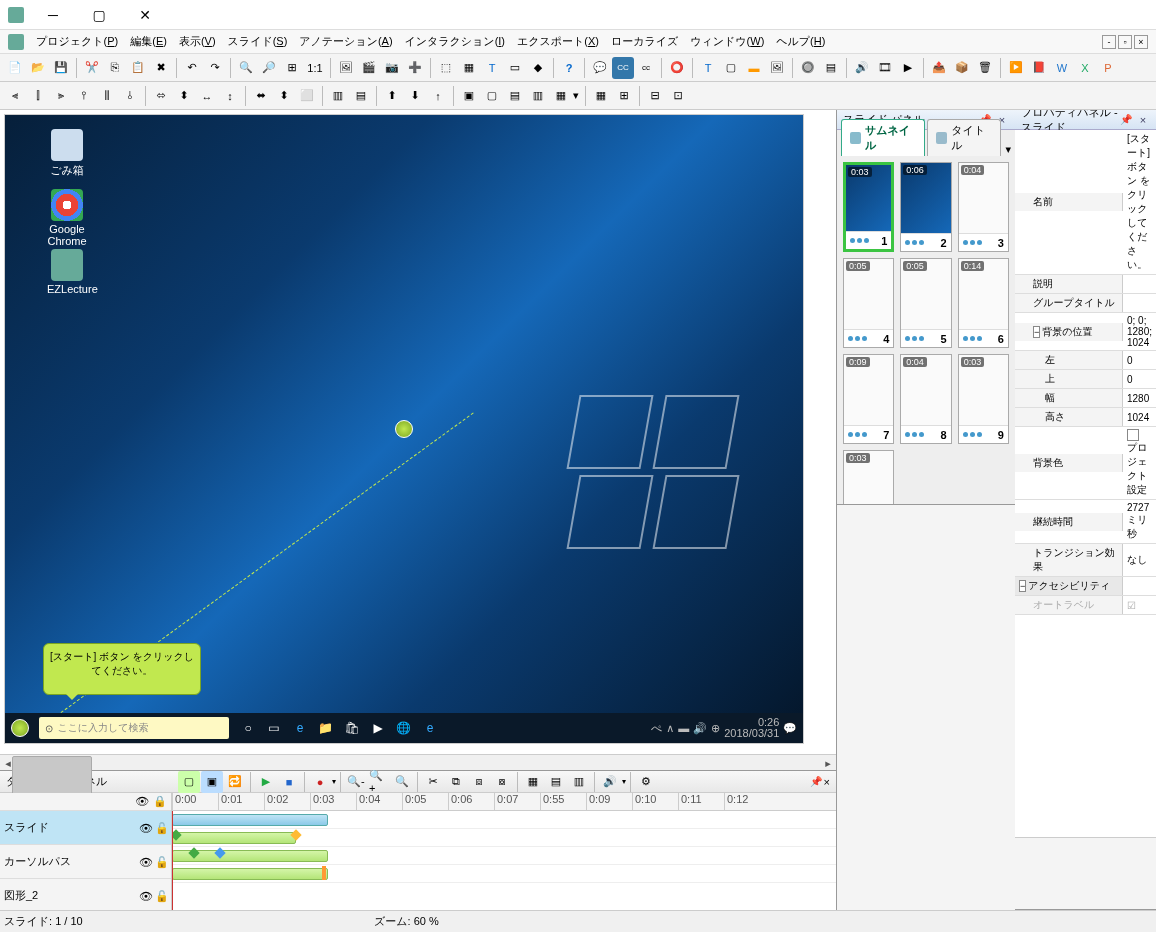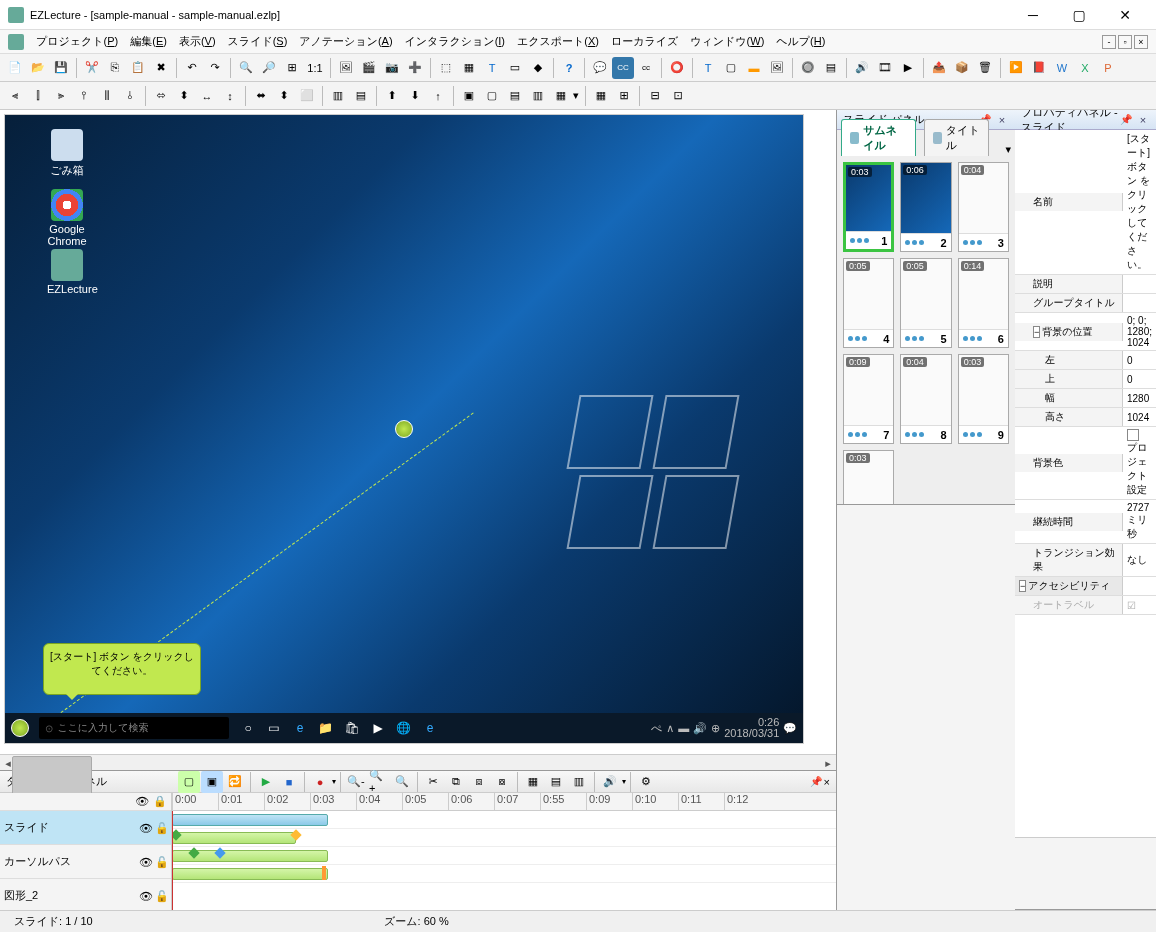--- a/index.html
+++ b/index.html
@@ -28,21 +28,21 @@
 .canvas .lg2{position:absolute;right:70px;top:360px;width:160px;height:70px}
 .canvas .lg2::before,.canvas .lg2::after{content:"";position:absolute;border:2px solid rgba(255,255,255,.5);width:70px;height:70px;transform:skewX(-10deg)}
 .canvas .lg2::before{left:0}.canvas .lg2::after{right:0}
 .canvas .di{position:absolute;width:40px;text-align:center;color:#fff;font-size:9px}
 .canvas .di .ic{width:32px;height:32px;margin:0 auto 2px;border-radius:4px}
 .canvas .callout{position:absolute;left:38px;bottom:48px;width:158px;height:52px;background:#c1e84f;border:1px solid #7aa521;border-radius:6px;padding:6px;font-size:10px;text-align:center;line-height:1.4}
 .canvas .callout::after{content:"";position:absolute;left:20px;bottom:-14px;border:8px solid transparent;border-top-color:#c1e84f}
 .canvas .tray{position:absolute;left:0;right:0;bottom:0;height:30px;background:#0a1929;display:flex;align-items:center}
 .canvas .tray .start{width:30px;height:30px;display:flex;align-items:center;justify-content:center;color:#fff;position:relative}
 .canvas .tray .start .cursor-dot{width:18px;height:18px;border-radius:50%;background:radial-gradient(#c1e84f,#7aa521);border:1px solid #fff}
-.canvas .tray .search{background:#000000;height:22px;width:190px;margin-left:4px;border-radius:2px;display:flex;align-items:center;padding:0 6px;font-size:10px;color:#888}
+.canvas .tray .search{background:#fef9c3;height:22px;width:190px;margin-left:4px;border-radius:2px;display:flex;align-items:center;padding:0 6px;font-size:10px;color:#888}
 .canvas .tray .search::before{content:"⊙";margin-right:4px;color:#555}
 .canvas .tray .tic{width:26px;height:30px;display:flex;align-items:center;justify-content:center;color:#fff;font-size:12px}
 .canvas .tray .sys{margin-left:auto;display:flex;align-items:center;color:#bbb;font-size:9px;padding-right:6px;gap:4px}
 .canvas .centerdot{position:absolute;left:50%;top:50%;width:18px;height:18px;margin:-9px 0 0 -9px;border-radius:50%;background:radial-gradient(#c1e84f,#7aa521);border:1px solid #fff}
 .canvas .dashline{position:absolute;left:48px;bottom:24px;width:520px;height:1px;border-top:1px dashed #c1e84f;transform-origin:left bottom;transform:rotate(-36deg)}
 .hscroll{height:16px;background:#f0f0f0;border-top:1px solid #ccc;position:relative}
 .hscroll .thumb{position:absolute;left:12px;width:80px;top:1px;bottom:1px;background:#c8c8c8;border-radius:2px}
 .hscroll .arr{position:absolute;top:0;width:16px;height:16px;text-align:center;line-height:16px;color:#555}
 .timeline{height:140px;border-top:1px solid #999;display:flex;flex-direction:column;background:#f4f4f4}
 .tl-head{height:22px;display:flex;align-items:center;background:linear-gradient(#f8f8f8,#e8e8e8);border-bottom:1px solid #ccc;padding:0 6px}
@@ -57,51 +57,50 @@
 .tl-row .ric{margin-left:auto;display:flex;gap:4px}
 .tl-row .ric span{width:12px;height:12px;display:inline-block}
 .tl-track{height:18px;border-bottom:1px solid #eee;position:relative}
 .tl-hrow{height:18px;border-bottom:1px solid #ddd;display:flex;align-items:center;justify-content:flex-end;padding:0 4px;gap:4px}
 .bar{position:absolute;height:12px;top:3px;border-radius:2px}
 .rightpane{width:320px;display:flex;flex-direction:row;border-left:1px solid #999;background:#f4f4f4}
 .panel{display:flex;flex-direction:column;border-bottom:1px solid #999}
 .panel-head{height:20px;background:linear-gradient(#eef4fb,#d6e4f4);display:flex;align-items:center;padding:0 6px;border-bottom:1px solid #aac}
 .panel-head .pt{flex:1}
 .panel-head .pb{width:14px;height:14px;text-align:center;line-height:14px;color:#446;margin-left:2px;cursor:pointer}
-.tabs{height:26px;display:flex;align-items:flex-end;padding:4px 4px 0;background:#eee;gap:8px}
+.tabs{height:26px;display:flex;align-items:flex-end;padding:4px 4px 0;background:#eee;gap:2px}
 .tab{border:1px solid #aaa;border-bottom:none;padding:3px 8px;background:#f4f4f4;border-radius:3px 3px 0 0;display:flex;align-items:center;gap:4px;font-size:10px}
 .tab.active{background:#fff;border-color:#3a8;color:#064;font-weight:bold}
 .tab .tic2{width:12px;height:12px;background:#8bc;border-radius:2px}
 .thumbgrid{flex:1;overflow:auto;padding:6px;display:grid;grid-template-columns:repeat(3,1fr);gap:6px;background:#eee}
 .thumb{border:1px solid #aaa;background:#fff;height:90px;display:flex;flex-direction:column;position:relative}
 .thumb.sel{border:3px solid #3bc442}
 .thumb .tdur{position:absolute;left:2px;top:2px;background:rgba(0,0,0,.55);color:#fff;font-size:9px;padding:0 3px;border-radius:2px}
 .thumb .timg{flex:1;background:linear-gradient(135deg,#0a3a6e,#1568b8);margin:0}
 .thumb.white .timg{background:#fafafa}
 .thumb .tfoot{height:18px;display:flex;align-items:center;justify-content:space-between;padding:0 4px;font-size:10px;border-top:1px solid #ddd}
 .thumb .dots{display:flex;gap:2px}
 .thumb .dots i{width:5px;height:5px;border-radius:50%;background:#49c}
 .propbody{flex:1;overflow:auto;background:#fff}
 .proprow{display:flex;border-bottom:1px solid #ddd;min-height:18px;align-items:center}
 .proprow .k{width:108px;padding:2px 4px 2px 18px;background:#f4f4f4;border-right:1px solid #ccc;font-size:10px}
 .proprow .k.ind{padding-left:30px}
 .proprow .v{flex:1;padding:2px 4px;font-size:10px}
 .proprow.cat .k{background:#e8e8e8;font-weight:normal;padding-left:4px}
 .proprow .exp{width:12px;height:12px;border:1px solid #888;text-align:center;line-height:9px;font-size:9px;margin-right:2px;background:#fff}
-.statusbar{height:22px;background:#f0f0f0;border-top:1px solid #ccc;display:flex;align-items:center;padding:0 14px;font-size:10px}
+.statusbar{height:22px;background:#f0f0f0;border-top:1px solid #ccc;display:flex;align-items:center;padding:0 4px;font-size:10px}
 .statusbar .sc{width:370px}
 .pin{font-size:10px}
 .propdesc{height:72px;background:#f4f4f4;border-top:1px solid #ccc}
 </style>
 </head>
 <body>
 
 <div class="titlebar">
   <div class="icon"></div>
-  <div class="title">EZLecture - [sample-manual - sample-manual.ezlp]</div>
   <div class="winbtns">
     <div>─</div>
     <div>▢</div>
     <div>✕</div>
   </div>
 </div>
 
 <div class="menubar">
   <div class="icon" style="width:16px;height:16px;background:#6a9;margin-right:6px;border-radius:2px"></div>
   <div id="menu-items"><span class="mi">プロジェクト(<u>P</u>)</span><span class="mi">編集(<u>E</u>)</span><span class="mi">表示(<u>V</u>)</span><span class="mi">スライド(<u>S</u>)</span><span class="mi">アノテーション(<u>A</u>)</span><span class="mi">インタラクション(<u>I</u>)</span><span class="mi">エクスポート(<u>X</u>)</span><span class="mi">ローカライズ</span><span class="mi">ウィンドウ(<u>W</u>)</span><span class="mi">ヘルプ(<u>H</u>)</span></div>

